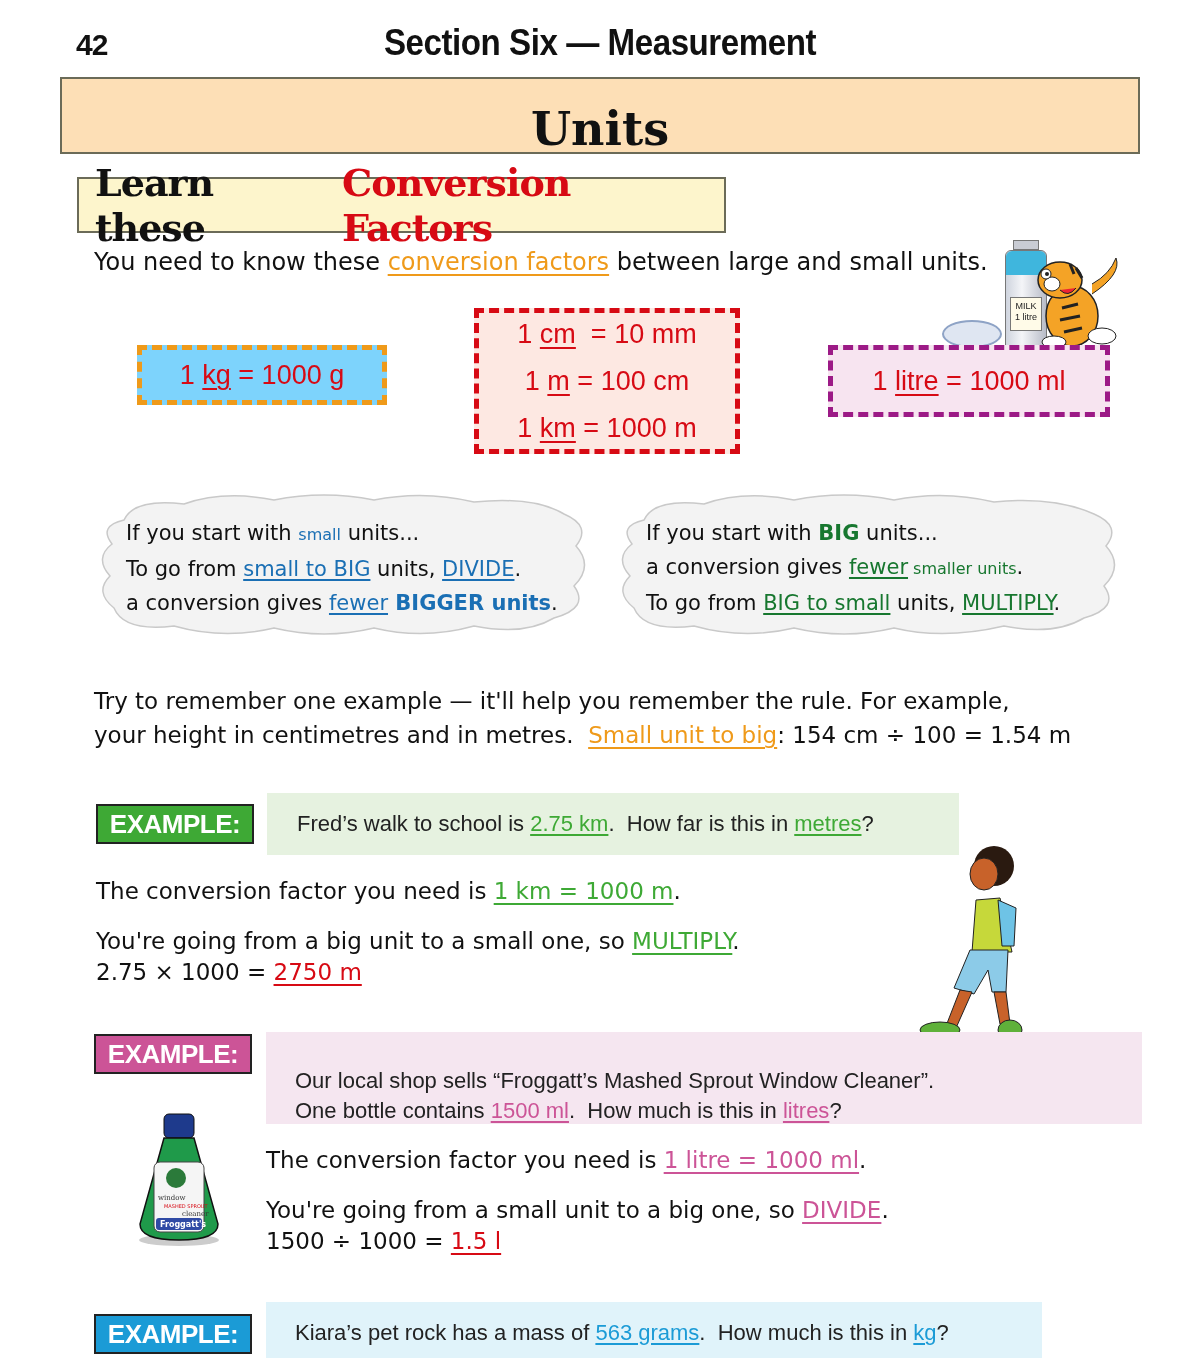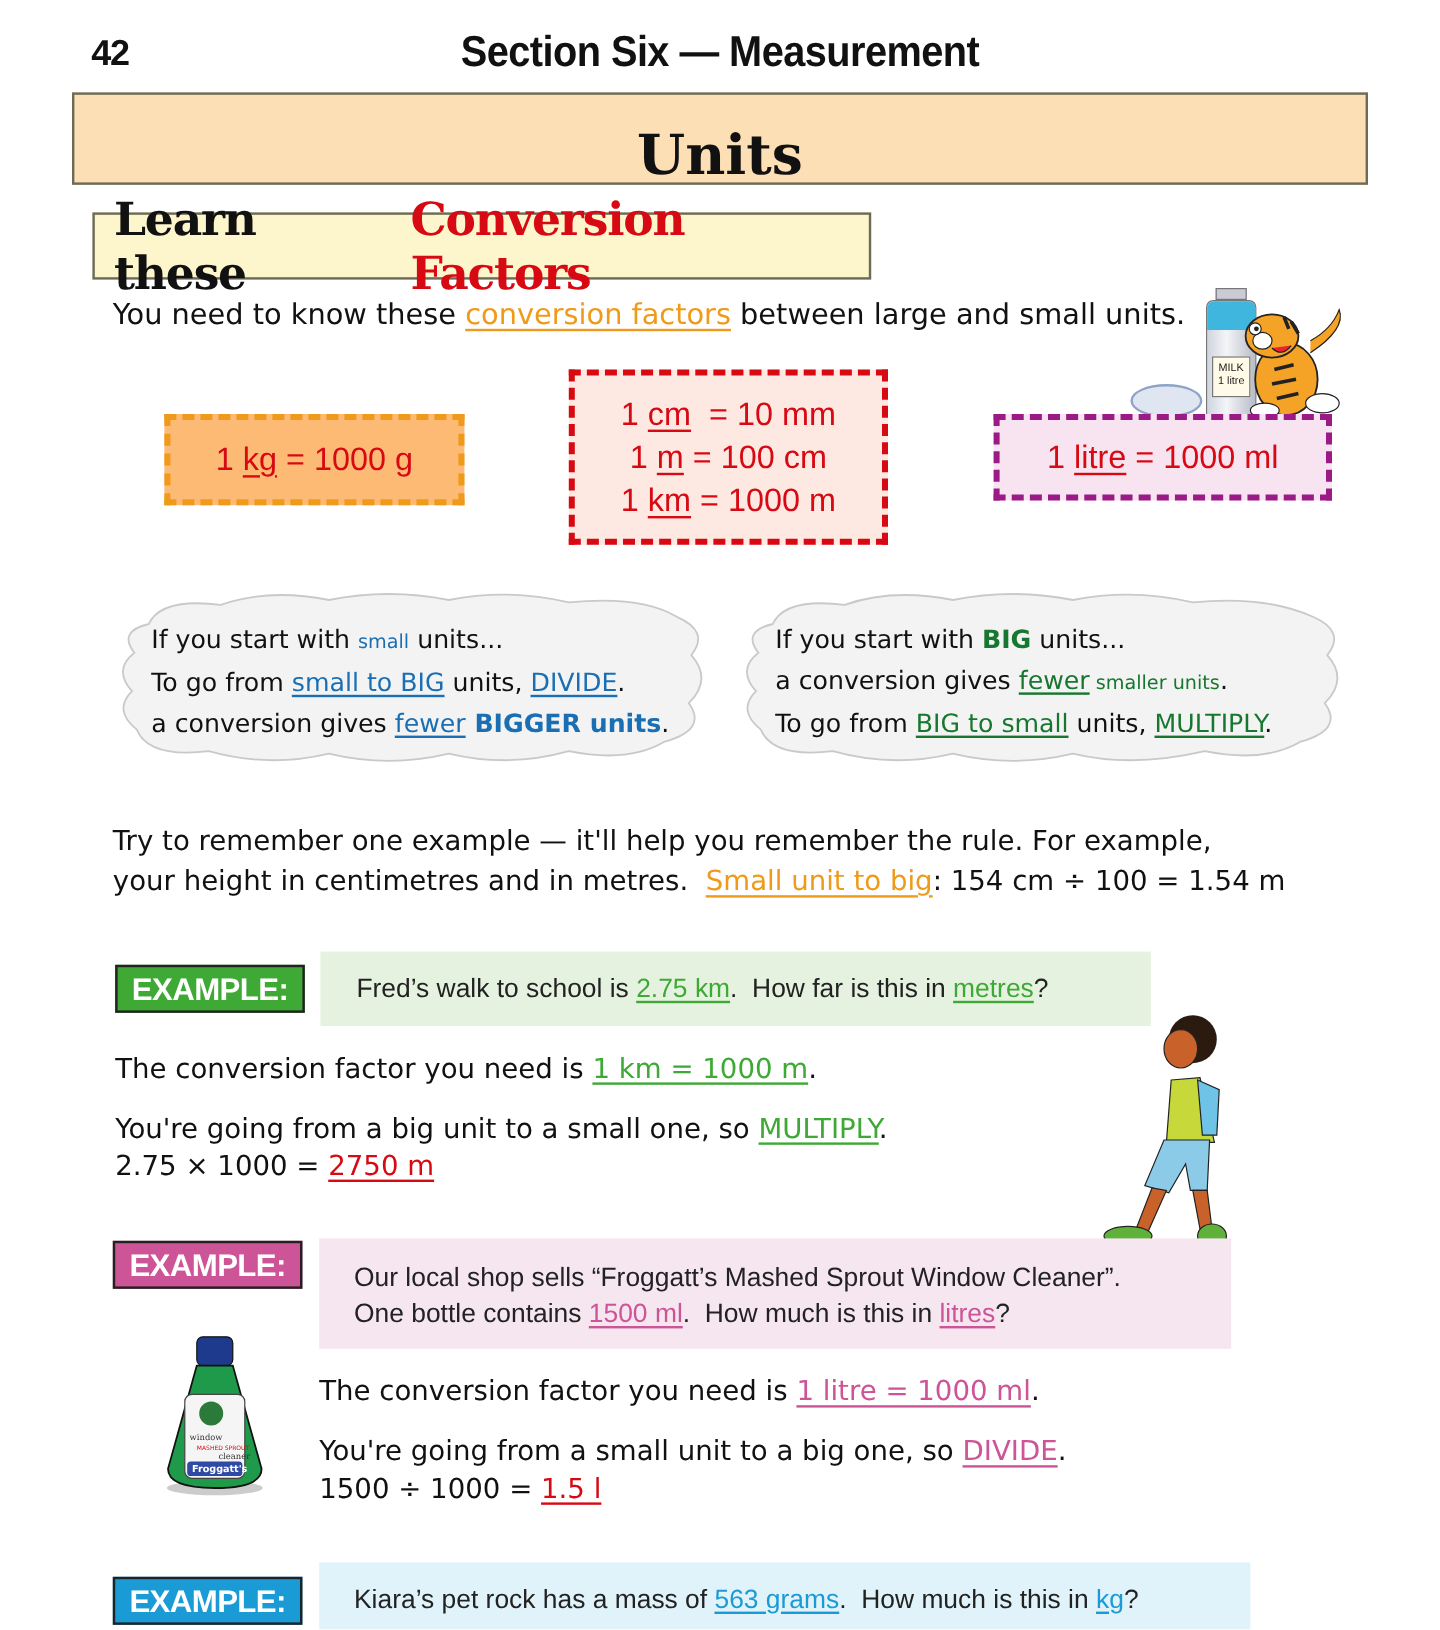--- a/index.html
+++ b/index.html
@@ -18,22 +18,22 @@
     .learn-box { left: 77px; top: 177px; width: 649px; height: 56px; background: #fdf5cc; border: 2px solid #6b6b58; display: flex; align-items: center; padding-left: 16px; }
     .learn-box span { font-family: "DejaVu Serif", serif; font-weight: bold; font-size: 38px; letter-spacing: -1px; }
     .learn-red { color: #d70a14; margin-left: 12px; }
 
     .intro { left: 94px; top: 248px; font-size: 24px; }
     .u-orange { color: #ef9a1a; text-decoration: underline; text-decoration-thickness: 2px; text-underline-offset: 4px; }
 
     
     .fbox { display: flex; flex-direction: column; align-items: center; justify-content: center; color: #d70a14; font-size: 27px; font-family: "Liberation Sans", sans-serif; line-height: 36px; }
     .fbox u { text-decoration-thickness: 2px; text-underline-offset: 4px; }
-    .fbox-kg { left: 137px; top: 345px; width: 250px; height: 76px; background: #fdba74; border: 5px dashed #ef9a1a; }
-    .fbox-len { left: 474px; top: 308px; width: 266px; height: 146px; background: #fde8e2; border: 5px dashed #d70a14; }
+    .fbox-kg { left: 137px; top: 345px; width: 250px; height: 60px; background: #7dd3fc; border: 5px dashed #ef9a1a; }
+    .fbox-len { left: 474px; top: 308px; width: 266px; height: 146px; background: #fde8e2; border: 5px dashed #d70a14; gap: 11px; }
     .fbox-litre { left: 828px; top: 345px; width: 282px; height: 72px; background: #f7e4f0; border: 5px dashed #9c1a86; }
 
     
     .plate { left: 942px; top: 320px; width: 60px; height: 28px; border-radius: 50%; background: #dfe6f2; border: 2px solid #8ea3c6; }
     .milk { left: 1005px; top: 240px; width: 42px; height: 108px; }
     .milk-cap { position: absolute; left: 8px; top: 0; width: 26px; height: 10px; background: #c9ccd4; border: 1px solid #777; }
     .milk-body { position: absolute; left: 0; top: 10px; width: 42px; height: 98px; background: linear-gradient(90deg, #cfd4de, #f4f5f8 40%, #b8bcc8); border: 1px solid #777; border-radius: 6px 6px 2px 2px; }
     .milk-blue { position: absolute; left: 0; top: 0; width: 40px; height: 24px; background: #3fb6dd; border-radius: 6px 6px 0 0; }
     .milk-label { position: absolute; left: 4px; top: 46px; width: 32px; height: 34px; background: #fffbe8; border: 1px solid #777; font-size: 9px; line-height: 11px; text-align: center; font-family: "Liberation Sans", sans-serif; padding-top: 3px; color: #222; }
     .tiger { left: 1032px; top: 254px; width: 94px; height: 96px; }
@@ -54,21 +54,21 @@
     .remember { left: 94px; top: 684px; font-size: 23px; line-height: 34px; width: 1050px; }
 
     
     .ex-badge { width: 158px; height: 40px; border: 2px solid #222; color: #fff; font-family: "Liberation Sans", sans-serif; font-weight: bold; font-size: 26px; display: flex; align-items: center; justify-content: center; letter-spacing: -0.5px; }
     .ex-badge.green-b { left: 96px; top: 804px; background: #3ea935; }
     .ex-badge.pink-b { left: 94px; top: 1034px; background: #cc5497; }
     .ex-badge.blue-b { left: 94px; top: 1314px; background: #1b9bd6; }
 
     .ex-q { font-family: "Liberation Sans", sans-serif; font-size: 22px; color: #222; }
     .ex-q.q1 { left: 267px; top: 793px; width: 692px; height: 62px; background: #e6f2e0; padding: 18px 0 0 30px; }
-    .ex-q.q2 { left: 266px; top: 1032px; width: 760px; height: 92px; background: #f5e6f0; padding: 18px 0 0 29px; line-height: 30px; }
+    .ex-q.q2 { left: 266px; top: 1032px; width: 876px; height: 92px; background: #f5e6f0; padding: 34px 0 0 29px; line-height: 30px; }
     .ex-q.q3 { left: 266px; top: 1302px; width: 776px; height: 56px; background: #e0f3fa; padding: 18px 0 0 29px; }
     .q-green { color: #3ea935; text-decoration: underline; text-underline-offset: 3px; }
     .q-pink { color: #cc5497; text-decoration: underline; text-underline-offset: 3px; }
     .q-blue { color: #1b9bd6; text-decoration: underline; text-underline-offset: 3px; }
 
     .work { font-size: 23px; line-height: 31px; }
     .w1a { left: 96px; top: 876px; }
     .w1b { left: 96px; top: 926px; }
     .w2a { left: 266px; top: 1145px; }
     .w2b { left: 266px; top: 1195px; }

